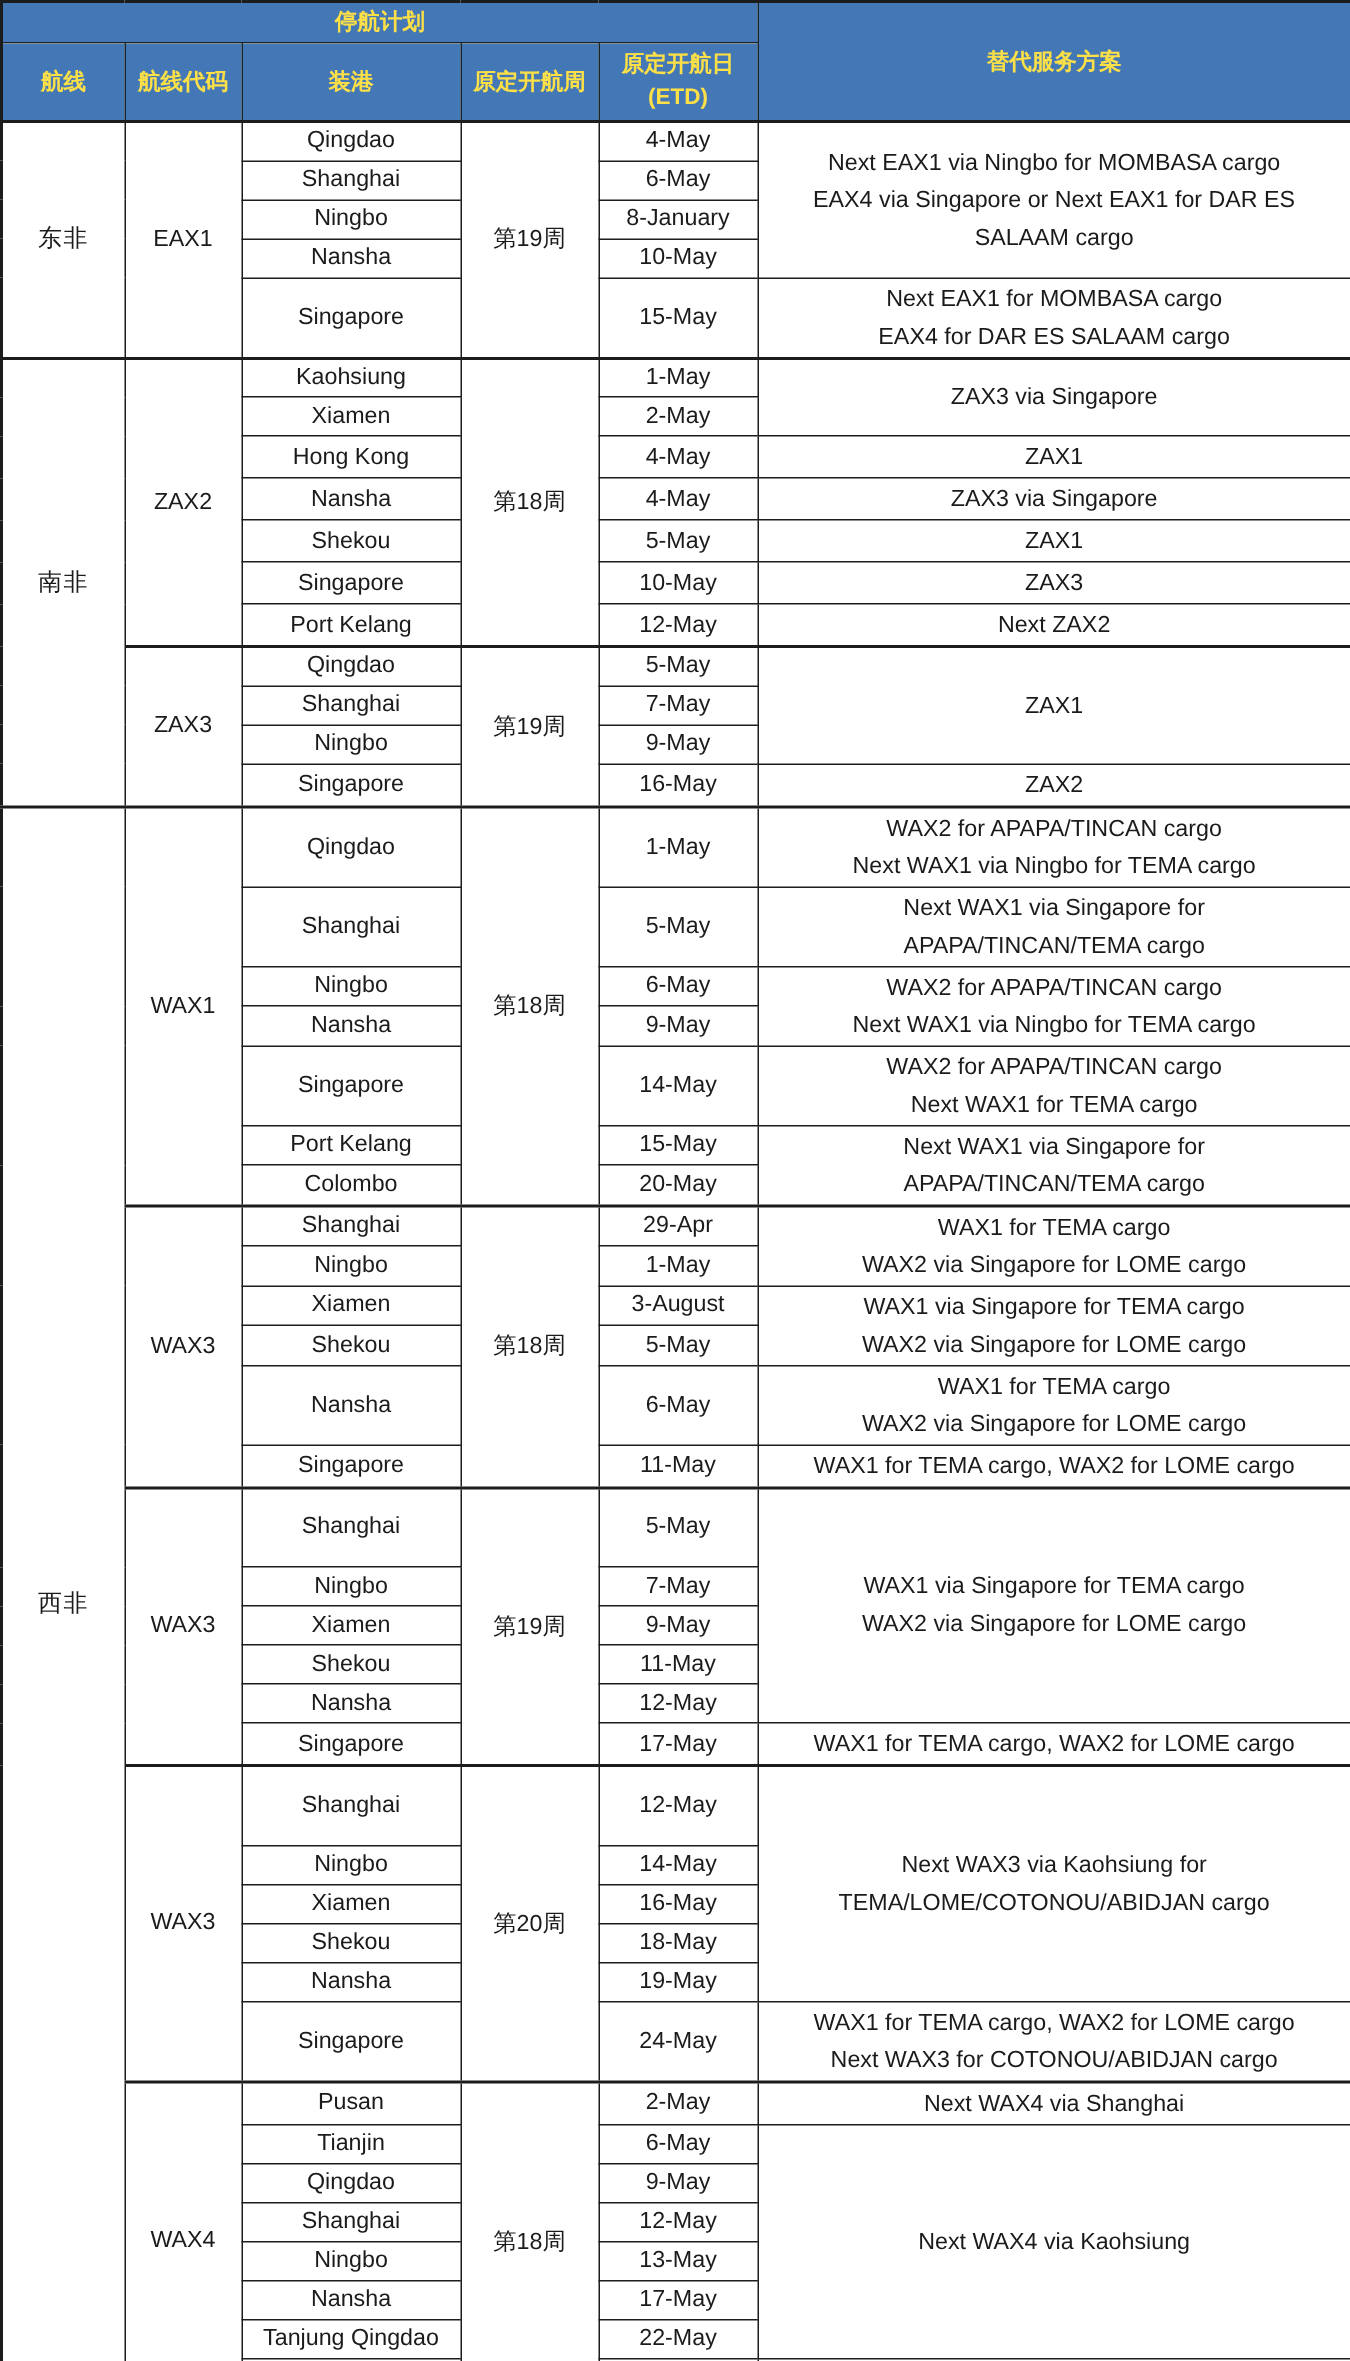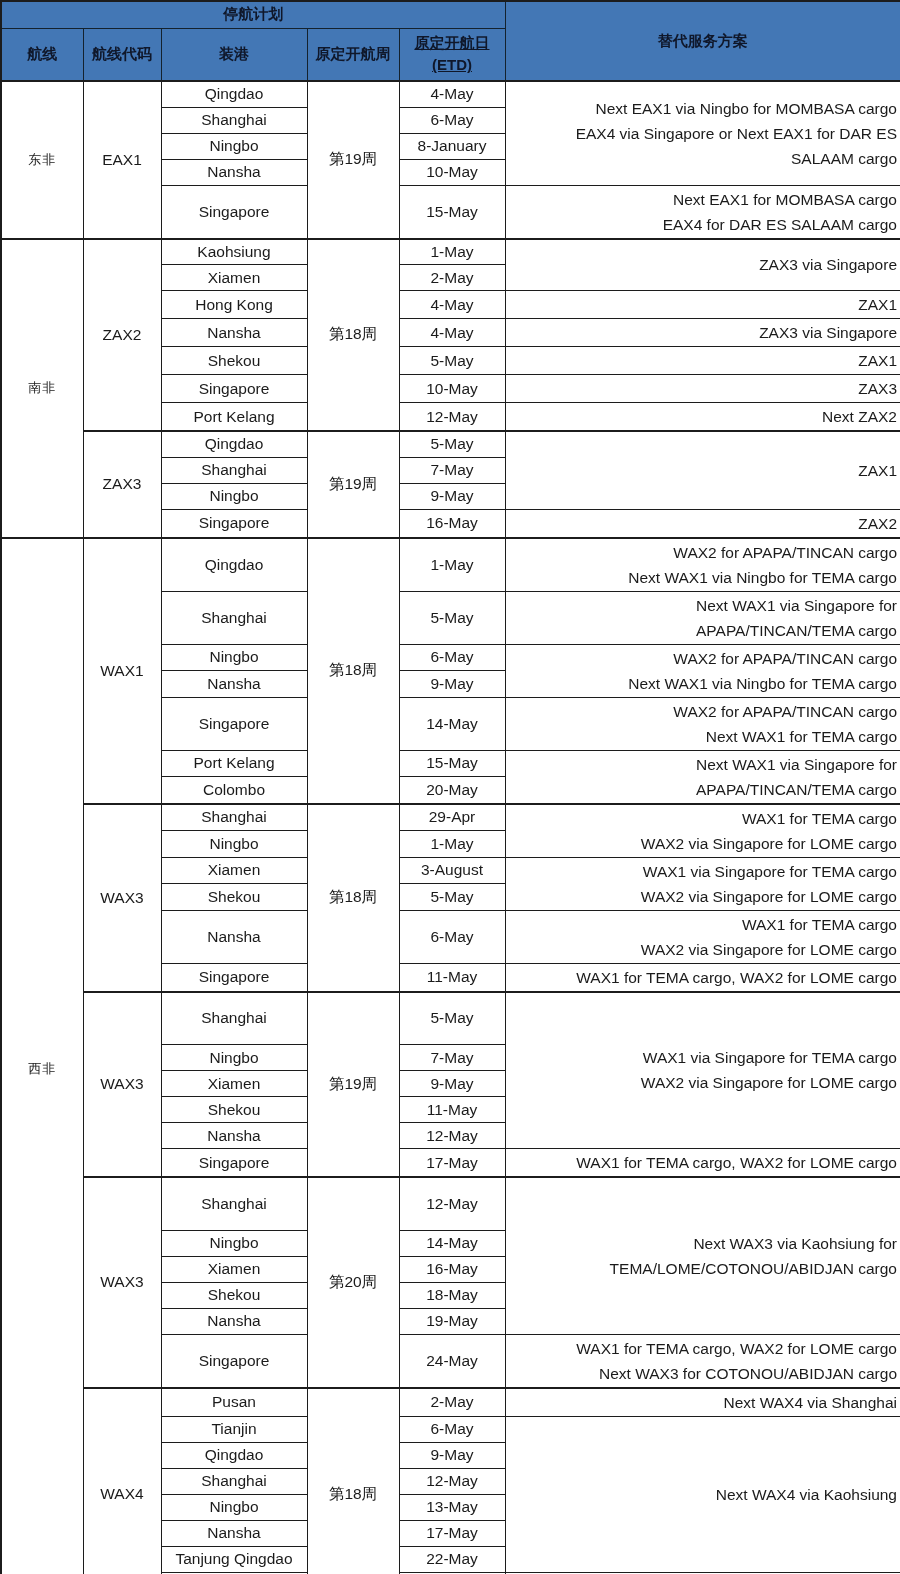--- a/index.html
+++ b/index.html
@@ -20,33 +20,33 @@
   col.c-alt    { width: 396px; }
   th, td {
     border: 1px solid var(--border-c);
     text-align: center;
     vertical-align: middle;
     padding: 1px 3px;
     overflow: hidden;
   }
   thead th {
     background: var(--header-bg);
-    color: #0f172a;
+    color: #fde047;
     font-weight: bold;
     font-size: 15px;
     border: 1.5px solid #14222e;
   }
   tr.head-1 th { height: 27px; }
   tr.head-2 th { height: 53px; }
-  .etd-line { line-height: 22px; text-decoration: underline; }
+  .etd-line { line-height: 22px; }
   tbody td { font-size: 15.5px; background: #ffffff; }
   tr.h1 td { height: 26px; }
   tr.h2 td { height: 53px; }
-  td.cell-region { font-size: 13px; letter-spacing: 1px; }
-  td.cell-alt .alt-line { line-height: 25px; text-align: right; }
+  td.cell-region { font-size: 16px; letter-spacing: 1px; }
+  td.cell-alt .alt-line { line-height: 25px; }
   tr.group-start td { border-top: 2px solid var(--border-c); }
   tr.section-start td { border-top: 2.5px solid var(--border-c); }
 </style>
 </head>
 <body>
 
 <table class="schedule">
   <colgroup>
     <col class="c-region">
       <col class="c-code">

